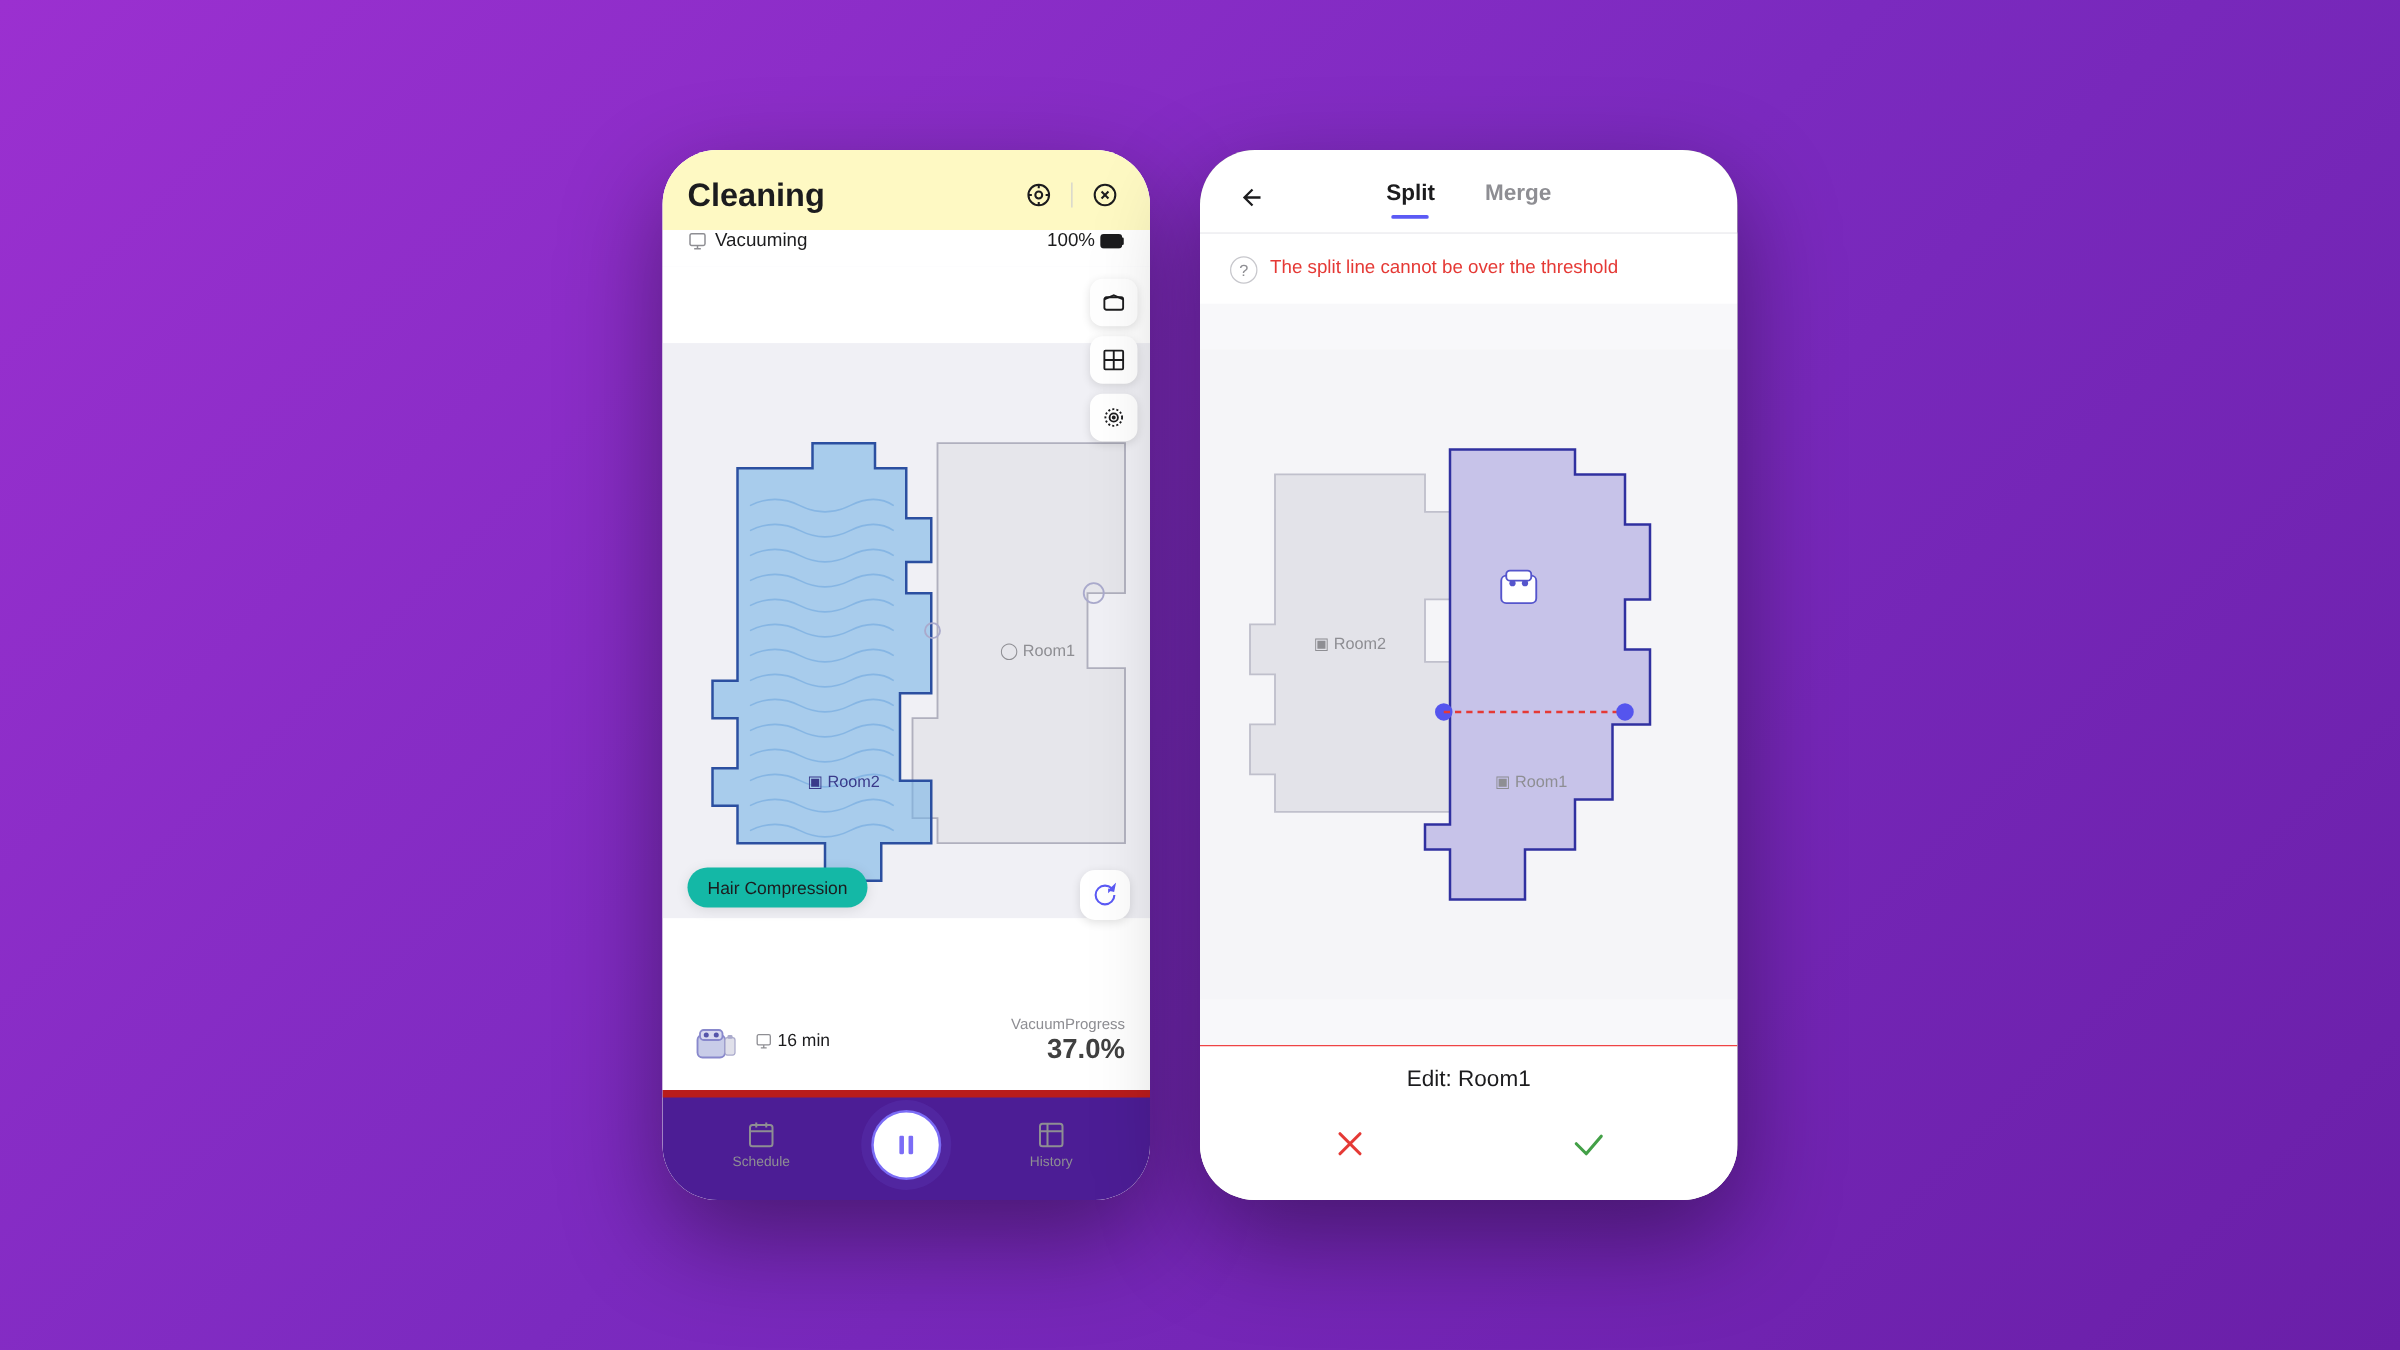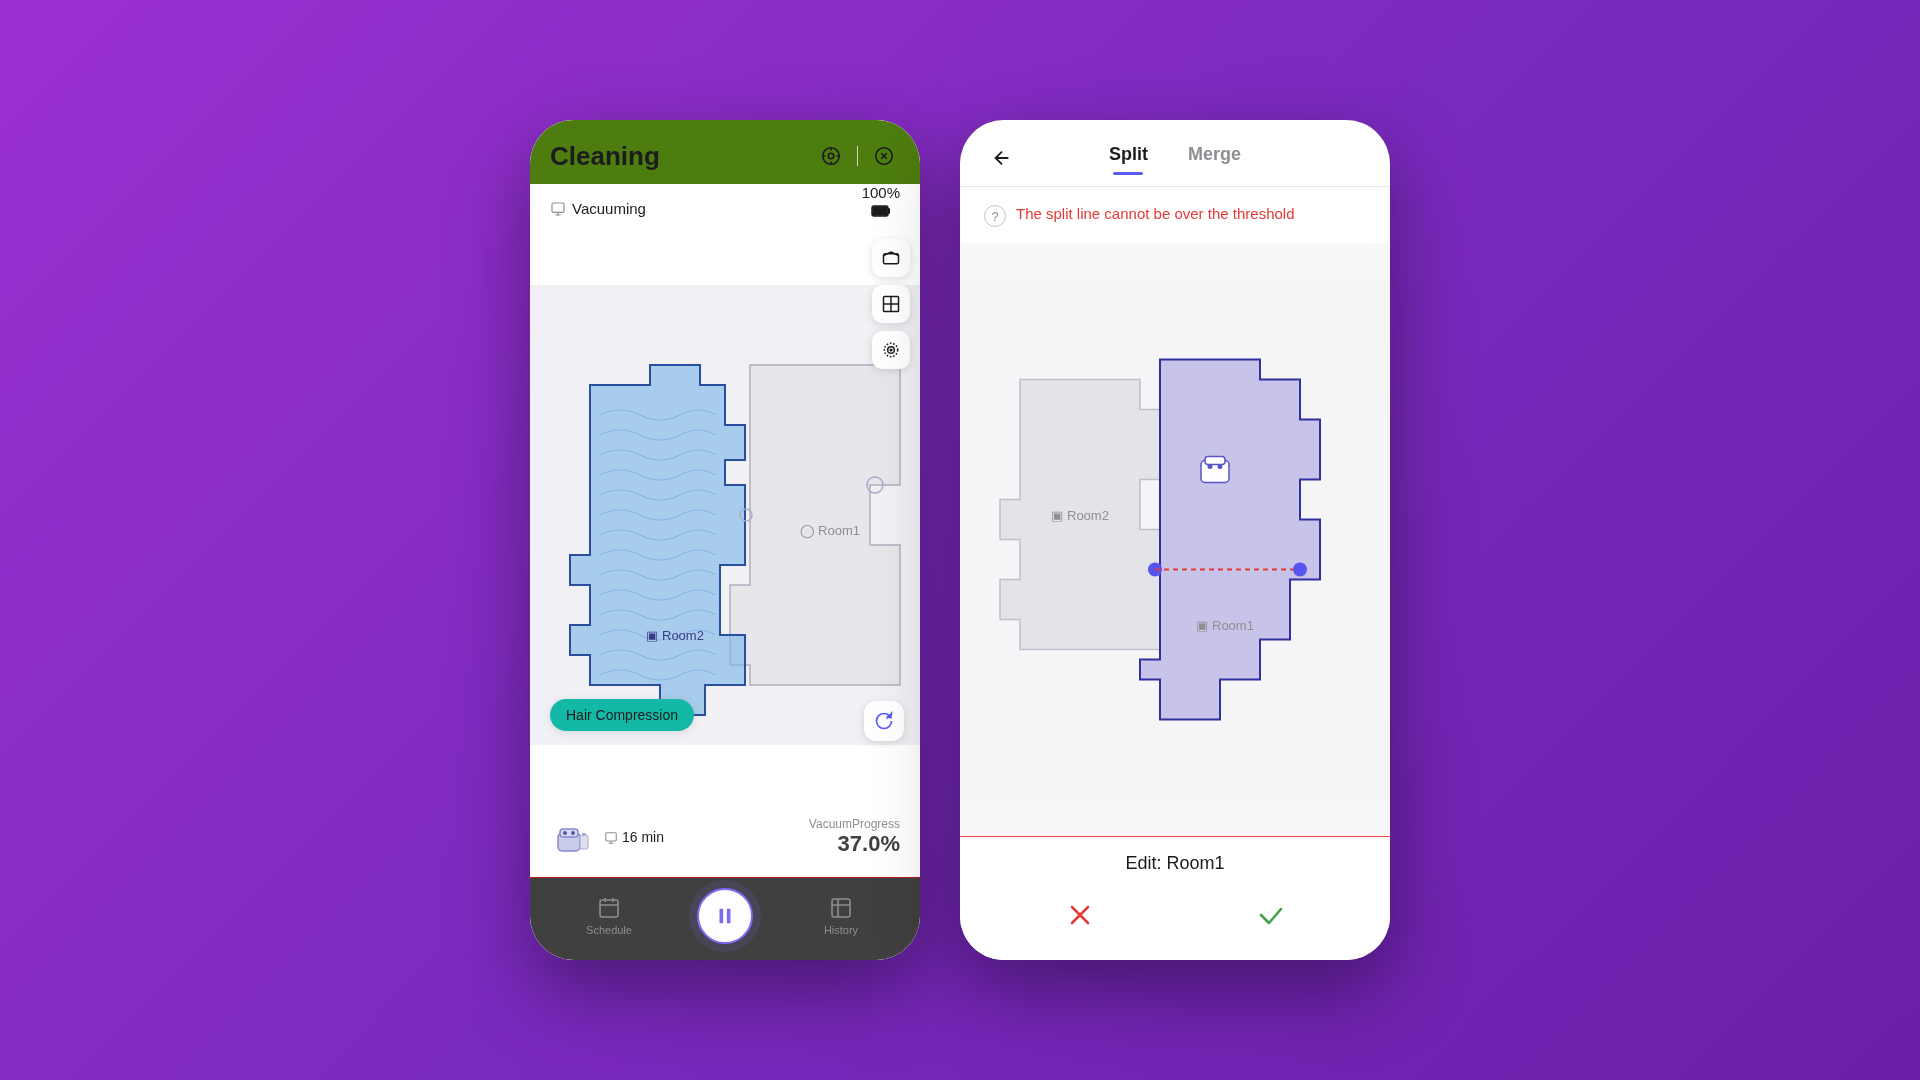--- a/index.html
+++ b/index.html
@@ -34,21 +34,21 @@
     .phone-screen-left {
       width: 100%;
       height: 100%;
       background: #f2f2f6;
       display: flex;
       flex-direction: column;
     }
 
     
     .left-header {
-      background: #4d7c0f;
+      background: #fef9c3;
       padding: 20px 20px 12px;
       display: flex;
       justify-content: space-between;
       align-items: center;
     }
 
     .left-title {
       font-size: 26px;
       font-weight: 700;
       color: #1c1c1e;
@@ -90,21 +90,20 @@
       font-size: 15px;
       color: #1c1c1e;
     }
 
     .battery-info {
       display: flex;
       align-items: center;
       gap: 4px;
       font-size: 15px;
       color: #1c1c1e;
-      flex-direction: column;
     }
 
     
     .map-container {
       flex: 1;
       background: white;
       margin: 0;
       position: relative;
       overflow: hidden;
     }
@@ -205,22 +204,22 @@
     .time-info {
       display: flex;
       align-items: flex-end;
       gap: 4px;
       font-size: 14px;
       color: #1c1c1e;
     }
 
     
     .bottom-nav {
-      background: #404040;
-      border-top: 1px solid #b91c1c;
+      background: #4c1d95;
+      border-top: 6px solid #b91c1c;
       padding: 10px 20px 16px;
       display: flex;
       justify-content: space-around;
       align-items: center;
     }
 
     .nav-item {
       display: flex;
       flex-direction: column;
       align-items: center;

